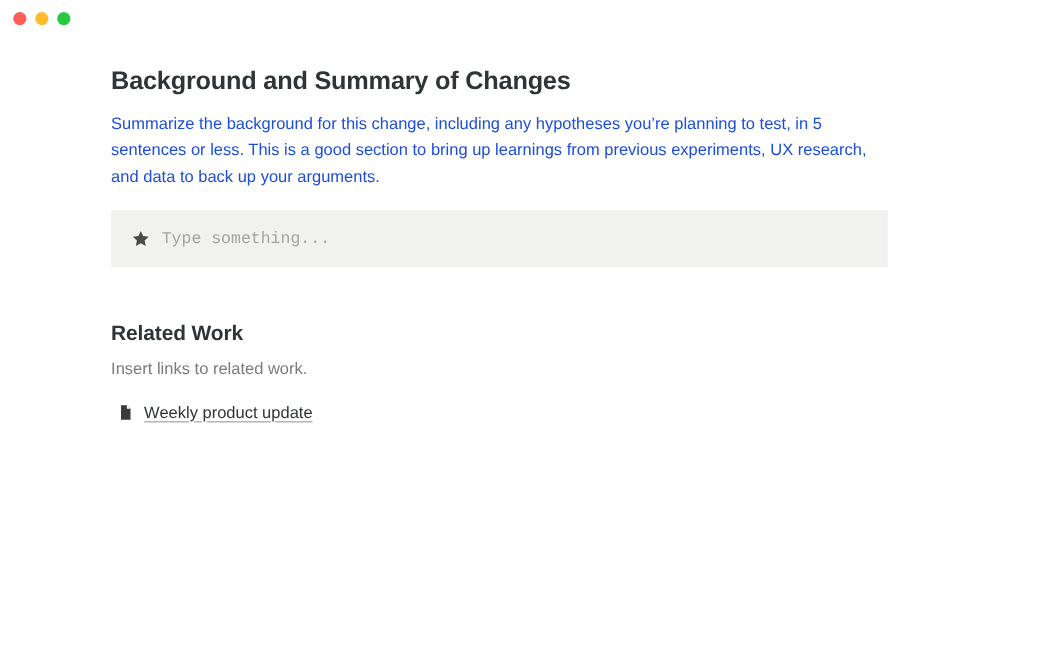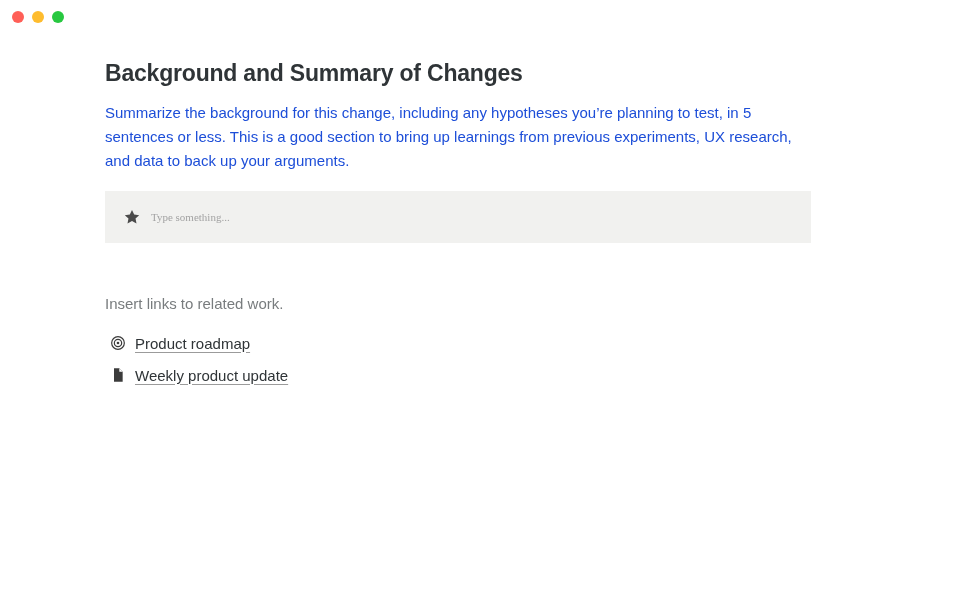--- a/index.html
+++ b/index.html
@@ -37,23 +37,22 @@
     width: 12px;
     height: 12px;
     border-radius: 50%;
     display: block;
   }
   .light.close  { background: #ff5f57; }
   .light.min    { background: #febc2e; }
   .light.max    { background: #28c840; }
 
   .content {
-    padding: 26px 0 0 64px;
+    padding: 26px 0 0 101px;
     box-sizing: border-box;
-    margin-left: 41px;
   }
   .doc {
     width: 706px;
   }
 
   h1.section-title {
     font-size: 23px;
     font-weight: bold;
     color: #2f3437;
     margin: 0 0 14px 0;
@@ -84,22 +83,22 @@
     flex: 0 0 auto;
     color: #4b4b4b;
     display: inline-flex;
     align-items: center;
     justify-content: center;
   }
   .input-block input {
     border: none;
     outline: none;
     background: transparent;
-    font-family: Liberation Serif, serif;
-    font-size: 11px;
+    font-family: Liberation Mono, monospace;
+    font-size: 15px;
     color: #0f766e;
     width: 100%;
     padding: 0;
   }
   .input-block input::placeholder {
     color: #a3a3a3;
   }
 
   h2.section-title-2 {
     font-size: 19px;
@@ -166,35 +165,26 @@
 
       <div class="input-block">
         <span class="star-icon">
           <svg width="18" height="18" viewBox="0 0 24 24" aria-hidden="true">
             <path fill="#4b4b4b" d="M12 2.6l2.9 6.1 6.7.8-4.9 4.6 1.3 6.6L12 17.4 6 20.7l1.3-6.6L2.4 9.5l6.7-.8z"></path>
           </svg>
         </span>
         <input type="text" placeholder="Type something..." style="">
       </div>
 
+      <h2 class="section-title-2">Related Work</h2>
 
       <p class="section-desc-2">Insert links to related work.</p>
 
       <ul class="link-list">
 
-        <li class="link-row">
-          <span class="link-icon">
-            <svg width="16" height="16" viewBox="0 0 24 24" aria-hidden="true">
-              <circle cx="12" cy="12" r="9.5" fill="none" stroke="#3b3b3b" stroke-width="1.8"></circle>
-              <circle cx="12" cy="12" r="5.5" fill="none" stroke="#3b3b3b" stroke-width="1.8"></circle>
-              <circle cx="12" cy="12" r="2" fill="#3b3b3b"></circle>
-            </svg>
-          </span>
-          <a href="#">Product roadmap</a>
-        </li>
 
         <li class="link-row">
           <span class="link-icon">
             <svg width="16" height="16" viewBox="0 0 24 24" aria-hidden="true">
               <path fill="#3b3b3b" d="M6 2h8l5 5v15H6z"></path>
               <path fill="#ffffff" d="M14 2v5h5z"></path>
             </svg>
           </span>
           <a href="#">Weekly product update</a>
         </li>

